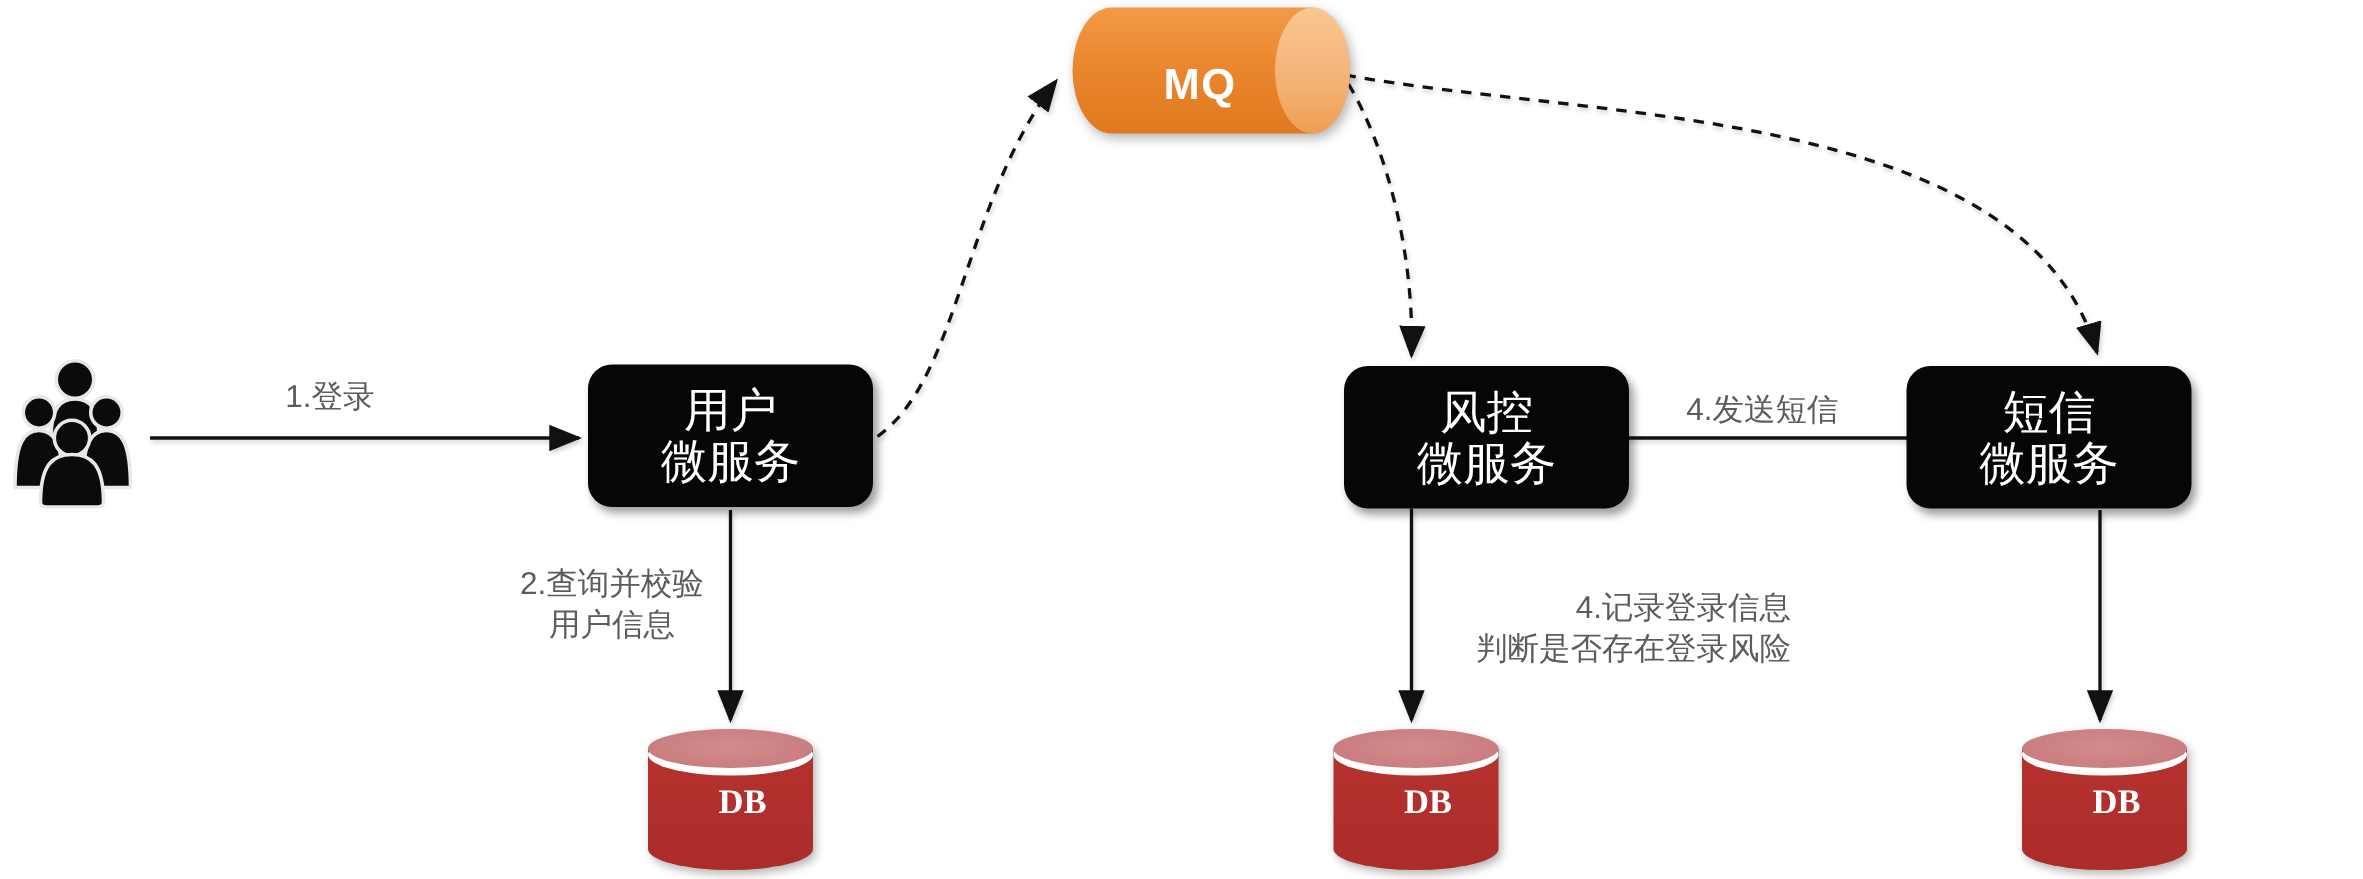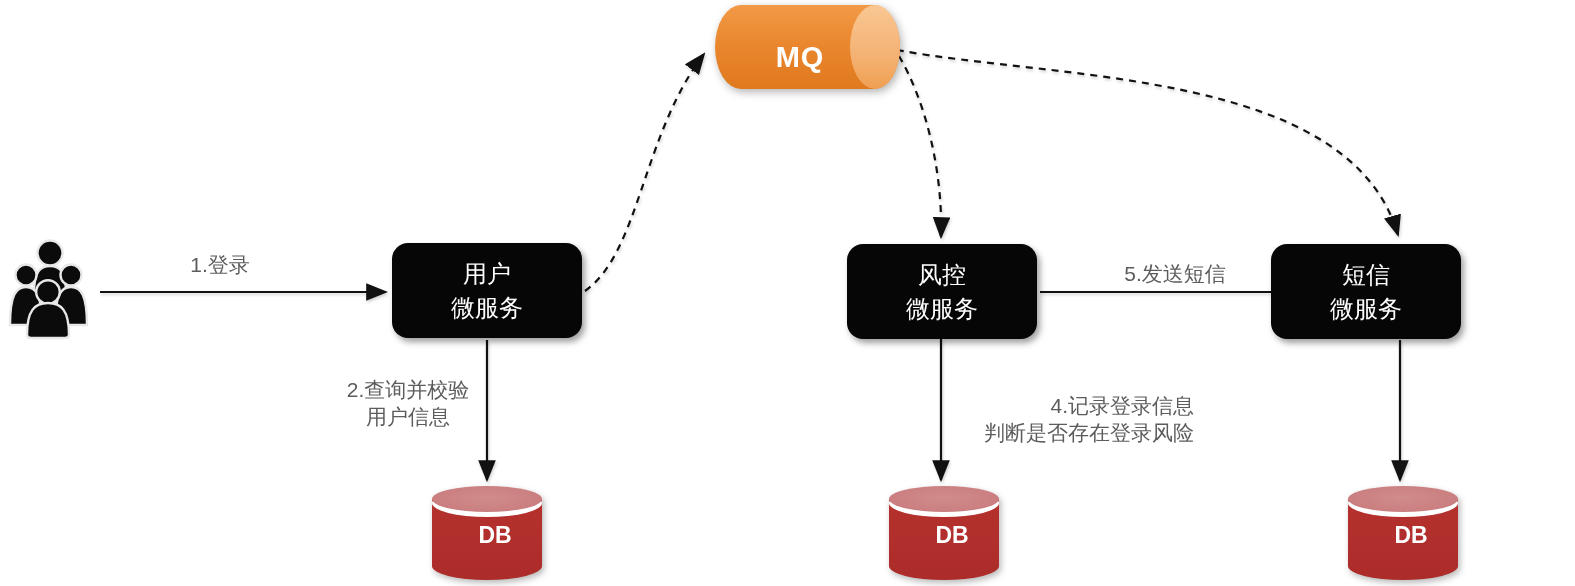--- a/index.html
+++ b/index.html
@@ -8,30 +8,30 @@
     font-family:"Liberation Sans","DejaVu Sans",sans-serif;overflow:hidden;
   }
   
   .connectors{position:absolute;left:0;top:0;filter:drop-shadow(1.5px 2px 1.5px rgba(0,0,0,0.18));}
   .conn{fill:none;stroke:#111;stroke-width:2.2;}
   .conn.dashed{stroke-dasharray:7 6;}
   
   .svc{
     position:absolute;width:190px;height:95px;background:#060606;border-radius:16px;
     color:#fff;display:flex;flex-direction:column;align-items:center;justify-content:center;
-    font-family:"Liberation Serif","DejaVu Serif",serif;font-size:24px;line-height:34px;
+    font-family:"Liberation Serif","DejaVu Serif",serif;font-size:31px;line-height:34px;
     box-shadow:3px 4px 6px rgba(0,0,0,0.38);
   }
   
   .mq{position:absolute;left:715px;top:5px;width:185px;height:84px;filter:drop-shadow(2px 3px 4px rgba(0,0,0,0.3));}
   .mq-body{position:absolute;inset:0;background:linear-gradient(180deg,#F29A47 0%,#EA872F 45%,#E0791E 100%);border-radius:26px/42px;}
   .mq-cap{position:absolute;right:0;top:0;width:50px;height:84px;border-radius:50%;background:linear-gradient(180deg,#F9C793 0%,#F4B274 60%,#EF9F52 100%);}
   .mq-label{position:absolute;left:0;top:0;width:170px;height:104px;display:flex;align-items:center;justify-content:center;color:#fff;font-weight:bold;font-size:29px;letter-spacing:1px;}
   
-  .db{position:absolute;width:126px;height:94px;filter:drop-shadow(2px 3px 3px rgba(0,0,0,0.28));}
+  .db{position:absolute;width:126px;height:94px;filter:drop-shadow(2px 3px 3px rgba(0,0,0,0.28));font-family:Liberation Serif, serif;}
   .db-body{position:absolute;left:0;top:13px;width:110px;height:81px;background:linear-gradient(180deg,#B5312E 0%,#AC2C29 100%);border-radius:0 0 55px 55px/0 0 14px 14px;}
   .db-rim{position:absolute;left:0;top:3px;width:110px;height:28px;border-radius:50%;background:#ffffff;}
   .db-top{position:absolute;left:0;top:0;width:110px;height:26px;border-radius:50%;background:radial-gradient(ellipse at 50% 45%,#D18C8C 0%,#CA7E7F 70%,#C47374 100%);}
   .db-label{position:absolute;left:0;top:36px;width:100%;text-align:center;color:#fff;font-size:23px;font-weight:600;}
   
   .elabel{position:absolute;color:#5C5C5C;font-size:21px;line-height:27px;white-space:nowrap;text-align:right;}
   .center{text-align:center;}
   .indent{margin-left:24px;}
   
   .users{position:absolute;left:6px;top:239px;width:84px;height:102px;}
@@ -77,21 +77,21 @@
   <div class="mq">
     <div class="mq-body"></div>
     <div class="mq-cap"></div>
     <div class="mq-label">MQ</div>
   </div>
 
   <div class="svc" style="left:392px;top:243px;">
     <span>用户</span>
     <span>微服务</span>
   </div>
-  <div class="svc" style="left:847px;top:244px;">
+  <div class="svc" style="left:896px;top:244px;">
     <span>风控</span>
     <span>微服务</span>
   </div>
   <div class="svc" style="left:1271px;top:244px;">
     <span>短信</span>
     <span>微服务</span>
   </div>
 
   <div class="db" style="left:432px;top:486px;">
     <div class="db-body"></div>
@@ -117,16 +117,16 @@
   <div class="elabel center" style="left:318px;top:376px;width:180px;">
     <div>2.查询并校验</div>
     <div>用户信息</div>
   </div>
 
   <div class="elabel" style="left:960px;top:392px;">
     <div>4.记录登录信息</div>
     <div class="indent">判断是否存在登录风险</div>
   </div>
 
-  <div class="elabel center" style="left:1105px;top:260px;width:140px;">5.发送短信</div>
+  <div class="elabel center" style="left:1105px;top:260px;width:140px;">4.发送短信</div>
 
 
 </div>
 
 </body></html>

